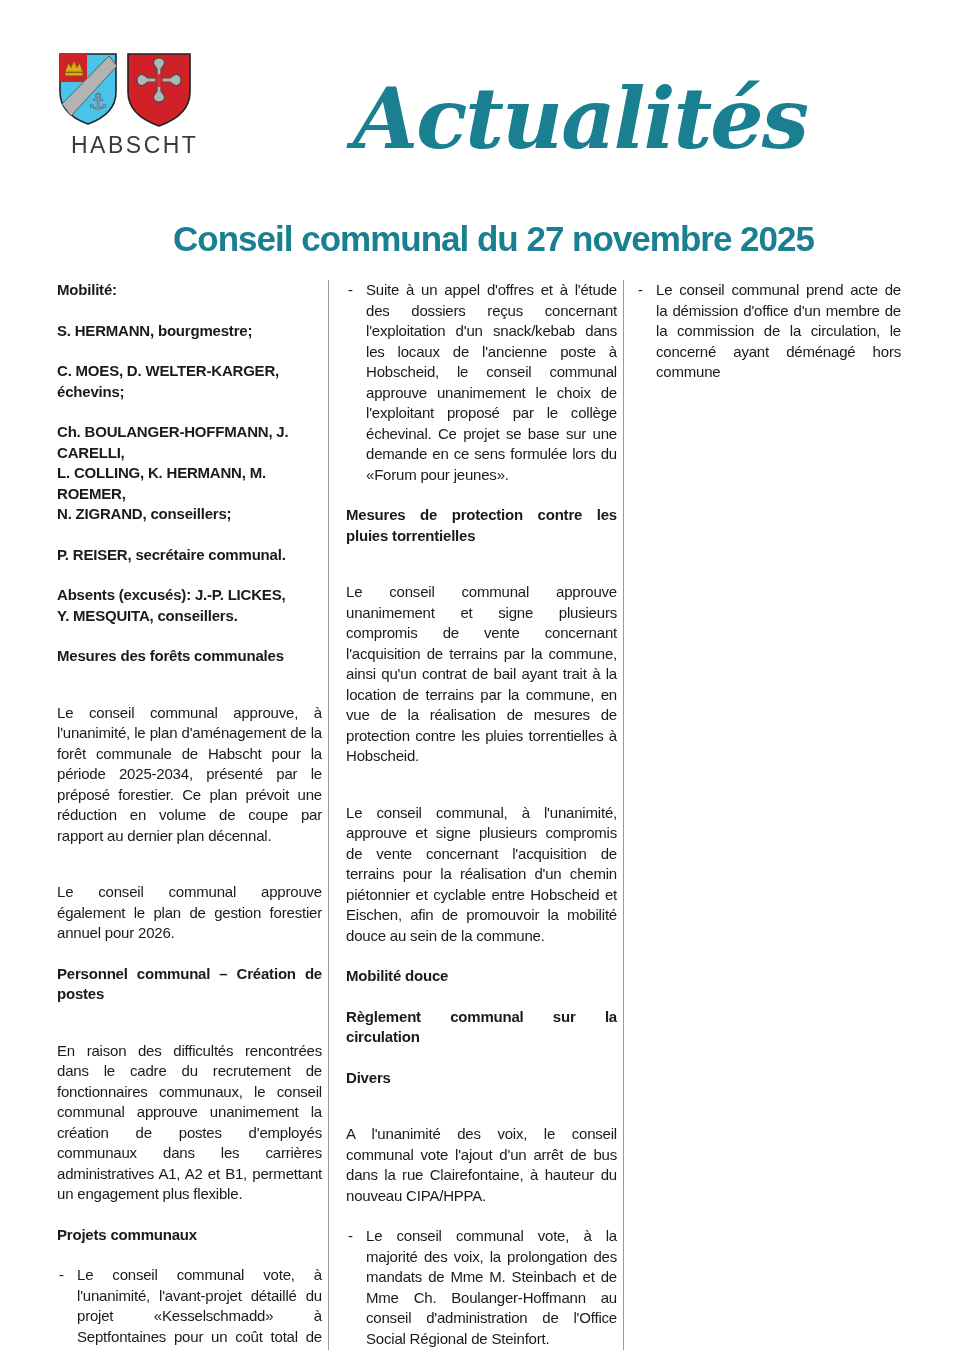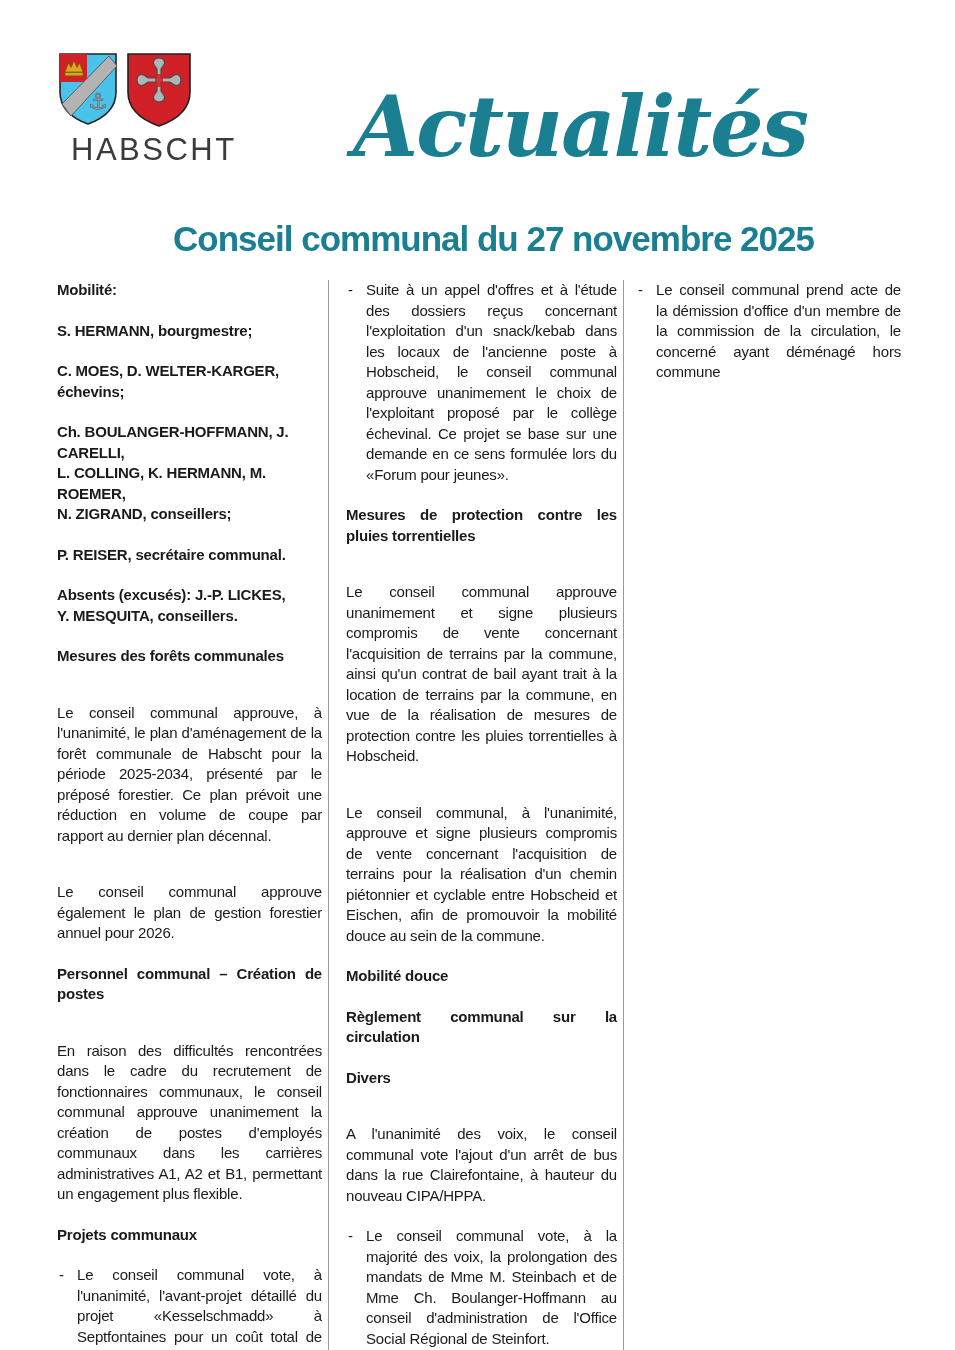--- a/index.html
+++ b/index.html
@@ -20,27 +20,27 @@
   .logo-gemeng {
     margin-top: 3px;
     font-size: 23px;
     letter-spacing: 7px;
     color: #646464;
     white-space: nowrap;
   }
   .logo-habscht {
     margin-top: 0px;
     margin-left: 14px;
-    font-size: 31px;
+    font-size: 23px;
     letter-spacing: 2.5px;
     color: #3b3b3b;
     white-space: nowrap;
   }
   .masthead {
-    position: absolute; left: 250px; top: 72px; width: 660px; height: 115px;
+    position: absolute; left: 250px; top: 64px; width: 660px; height: 115px;
     text-align: center;
     font-family: "DejaVu Serif", serif;
     font-style: italic;
     font-weight: 700;
     font-size: 84px;
     line-height: 110px;
     color: #1a7f91;
     letter-spacing: -2px;
   }
   .page-title {

